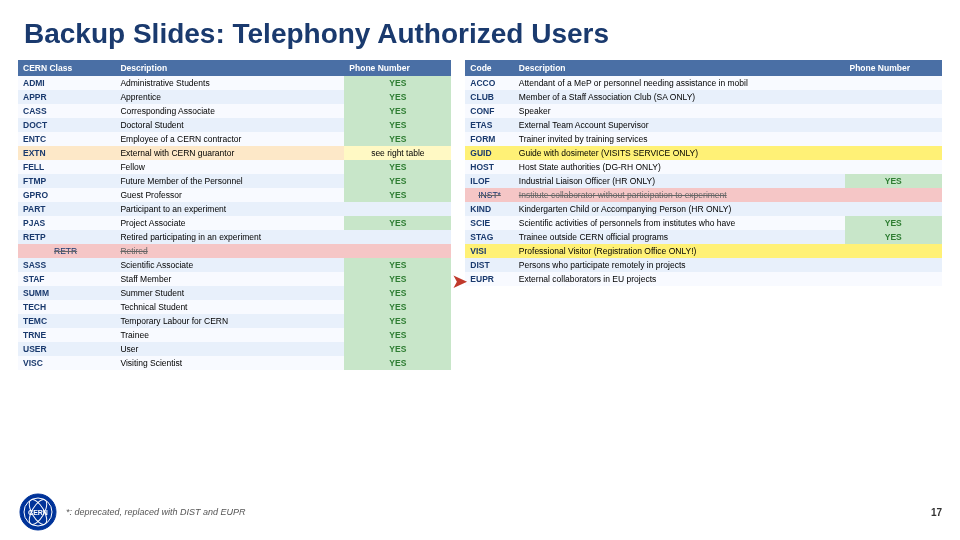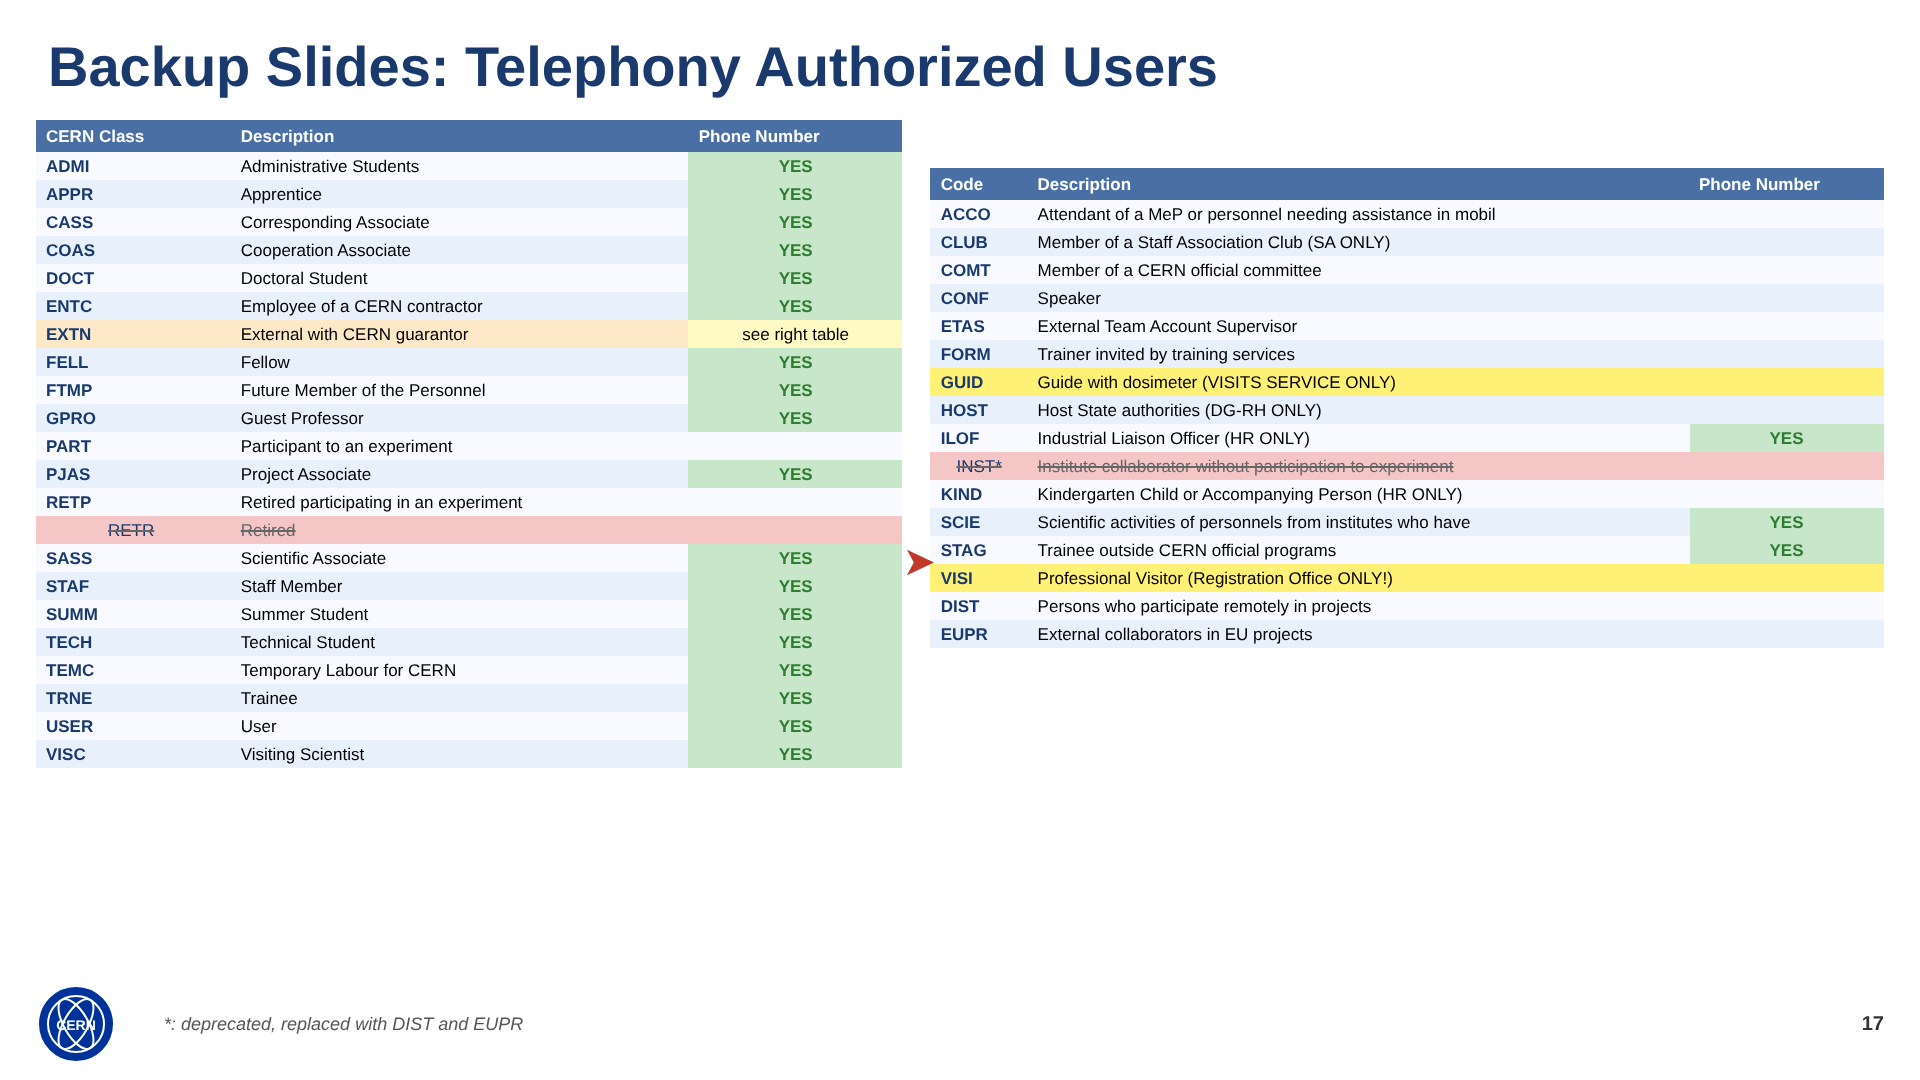--- a/index.html
+++ b/index.html
@@ -99,21 +99,21 @@
       right: 0;
       display: flex;
       align-items: center;
       justify-content: space-between;
       padding: 0 18px;
     }
 
     .footer-left {
       display: flex;
       align-items: center;
-      gap: 24px;
+      gap: 8px;
     }
 
     .cern-logo {
       width: 40px;
       height: 40px;
     }
 
     .footer-note {
       font-size: 9px;
       color: #555;
@@ -121,21 +121,20 @@
     }
 
     .page-number {
       font-size: 10px;
       color: #333;
       font-weight: bold;
     }
 
     .right-col {
       flex: 1.1;
-      margin-top: 24px;
     }
 
     .right-col .yes-cell {
       background: #c8e6c9;
     }
 
     .highlight-yellow {
       background: #fff176 !important;
     }
   </style>
@@ -165,25 +164,20 @@
             <td style="font-weight: bold; color: rgb(26, 58, 110);">APPR</td>
             <td>Apprentice</td>
             <td class="yes-cell">YES</td>
           </tr>
           <tr>
             <td style="font-weight: bold; color: rgb(26, 58, 110);">CASS</td>
             <td>Corresponding Associate</td>
             <td class="yes-cell">YES</td>
           </tr>
           <tr>
-            <td style="font-weight: bold; color: rgb(26, 58, 110);">COAS</td>
-            <td>Cooperation Associate</td>
-            <td class="yes-cell">YES</td>
-          </tr>
-          <tr>
             <td style="font-weight: bold; color: rgb(26, 58, 110);">DOCT</td>
             <td>Doctoral Student</td>
             <td class="yes-cell">YES</td>
           </tr>
           <tr>
             <td style="font-weight: bold; color: rgb(26, 58, 110);">ENTC</td>
             <td>Employee of a CERN contractor</td>
             <td class="yes-cell">YES</td>
           </tr>
           <tr class="highlight-orange">
@@ -281,25 +275,20 @@
       </thead>
       <tbody id="right-tbody">
           <tr>
             <td style="font-weight: bold; color: rgb(26, 58, 110);">ACCO</td>
             <td>Attendant of a MeP or personnel needing assistance in mobil</td>
             <td></td>
           </tr>
           <tr>
             <td style="font-weight: bold; color: rgb(26, 58, 110);">CLUB</td>
             <td>Member of a Staff Association Club (SA ONLY)</td>
-            <td></td>
-          </tr>
-          <tr>
-            <td style="font-weight: bold; color: rgb(26, 58, 110);">COMT</td>
-            <td>Member of a CERN official committee</td>
             <td></td>
           </tr>
           <tr>
             <td style="font-weight: bold; color: rgb(26, 58, 110);">CONF</td>
             <td>Speaker</td>
             <td></td>
           </tr>
           <tr>
             <td style="font-weight: bold; color: rgb(26, 58, 110);">ETAS</td>
             <td>External Team Account Supervisor</td>

